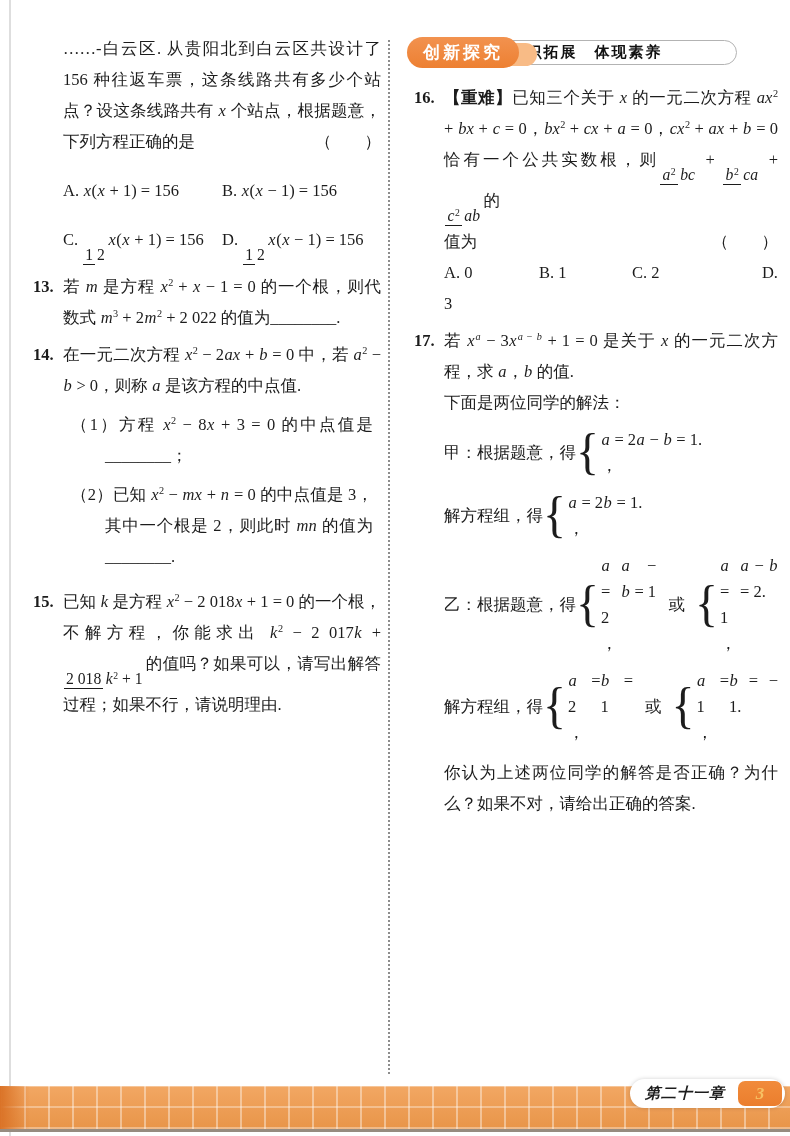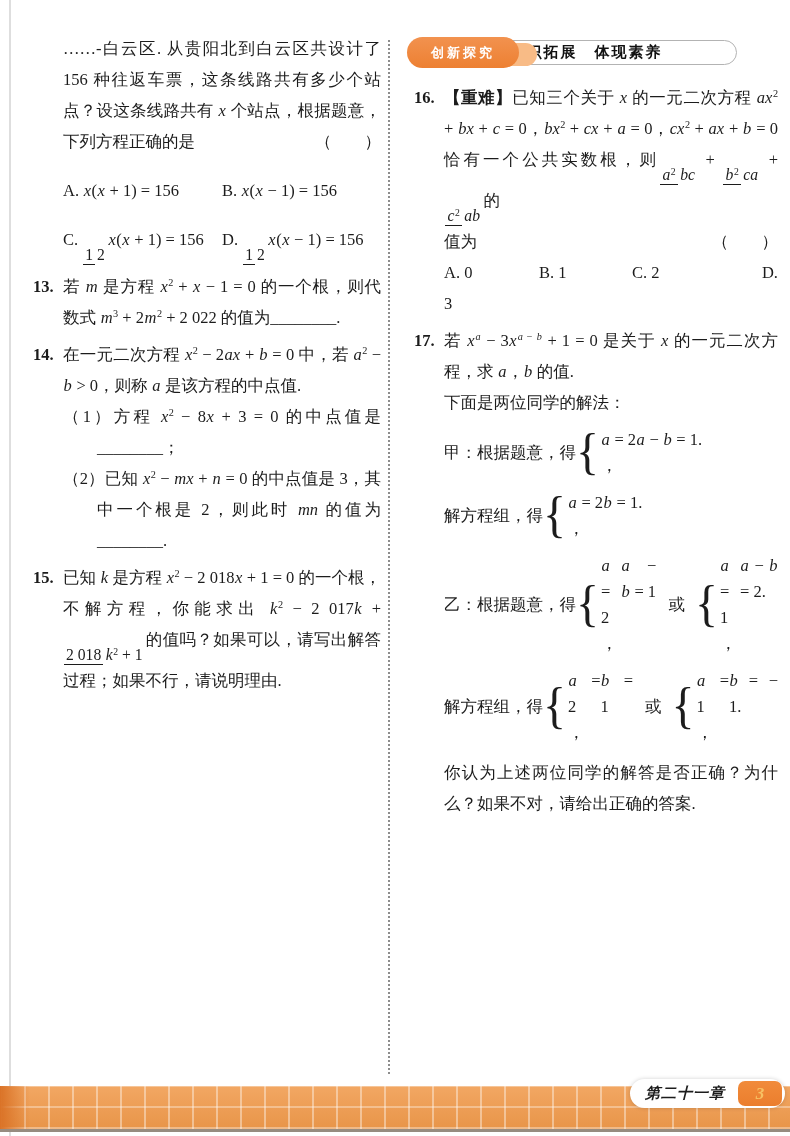--- a/index.html
+++ b/index.html
@@ -13,33 +13,33 @@
   .column-divider{position:absolute;left:388px;top:40px;height:1034px;width:0;border-left:2px dotted #8d8d8d}
   
   .banner{position:absolute;left:407px;top:37px;width:332px;height:31px}
   .banner-outline{position:absolute;left:52px;top:3px;width:278px;height:25px;box-sizing:border-box;
     border:1.5px solid #b3b3b3;border-radius:14px;background:#fff;
     display:flex;align-items:center;justify-content:center;padding-right:24px}
   .banner-tagline{font-family:"Liberation Sans",sans-serif;font-weight:bold;font-size:15px;letter-spacing:2px;color:#111}
   .banner-badge-glow{position:absolute;left:16px;top:6px;width:114px;height:23px;border-radius:12px;background:#f8bb86}
   .banner-badge{position:absolute;left:0;top:0;width:112px;height:31px;border-radius:16px;
     background:linear-gradient(180deg,#f2924f,#ed8032);color:#fff;
-    font-family:"Liberation Sans",sans-serif;font-weight:bold;font-size:13px;letter-spacing:3px;
+    font-family:"Liberation Sans",sans-serif;font-weight:bold;font-size:17px;letter-spacing:3px;
     display:flex;align-items:center;justify-content:center}
   
   .col{position:absolute;font-size:16.5px;line-height:31px;text-align:justify}
   .col-left{left:33px;top:33px;width:348px}
   .col-right{left:414px;top:82px;width:364px}
   .problem{display:flex;margin:0 0 6px 0}
   .pnum{flex:0 0 30px;font-weight:bold}
   .pbody{flex:1;min-width:0}
   .para{margin:0}
   .tag{font-weight:bold}
   .paren{float:right}
-  .part{padding-left:34px;text-indent:-34px;margin:0}
+  .part{padding-left:34px;text-indent:-34px;margin:8px}
   .opt-grid2{display:grid;grid-template-columns:1fr 1fr;margin-top:18px}
   .opt-grid4{display:grid;grid-template-columns:95px 93px 122px 1fr}
   .opt-grid4 .opt-last{text-align:right}
   
   .math{font-style:normal}
   .math i{font-style:italic;padding:0 .5px}
   sup{font-size:.62em;vertical-align:.55em;line-height:0}
   .frac{display:inline-flex;flex-direction:row;vertical-align:-0.95em;text-align:center;
     line-height:1.15;font-size:.95em;margin:0 1px}
   .fn{border-bottom:1.3px solid #1c1c1c;padding:0 2px}

